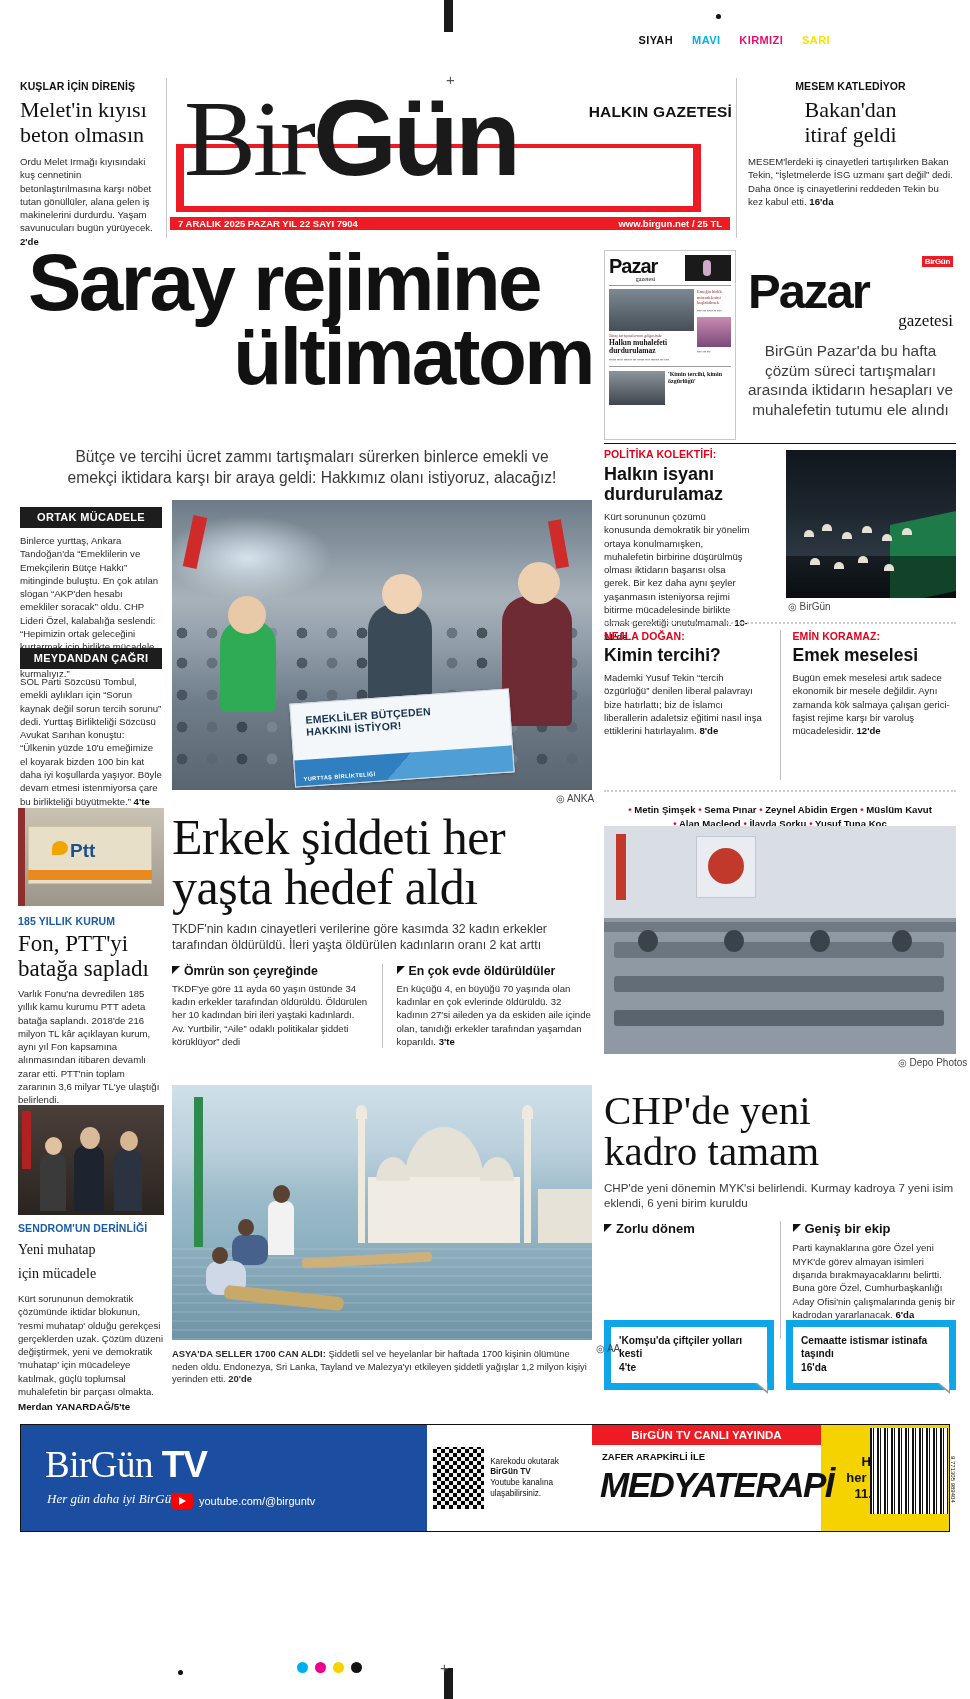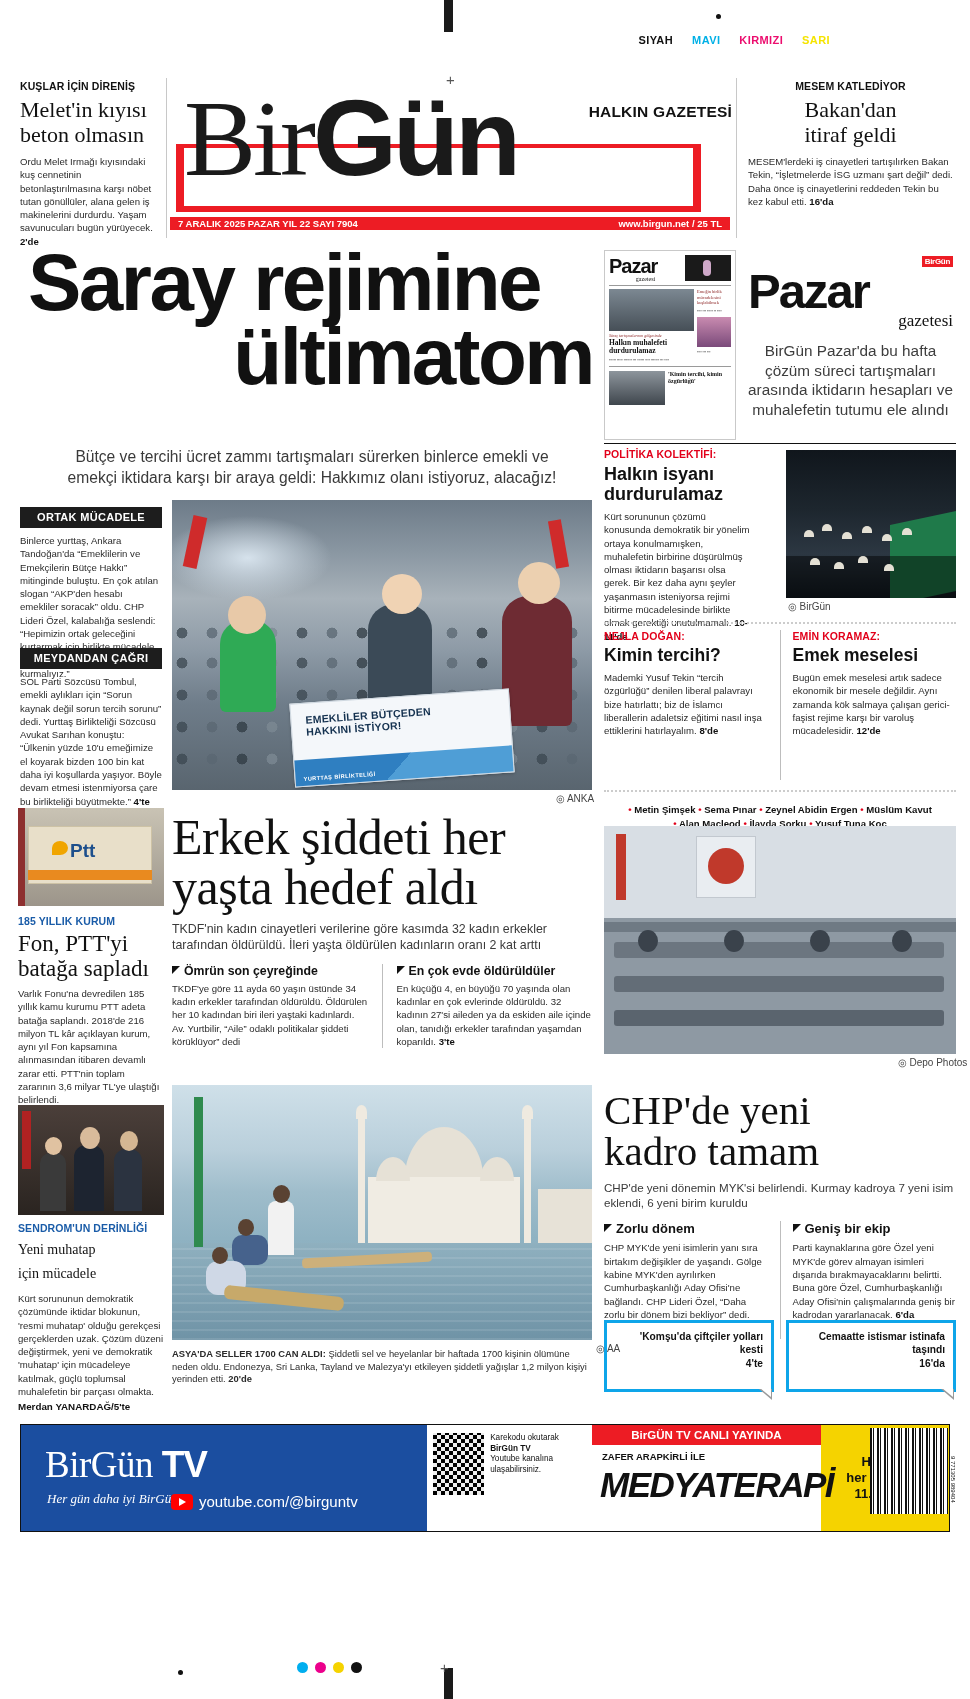--- a/index.html
+++ b/index.html
@@ -149,22 +149,22 @@
   
   .chp { position:absolute; left:604px; top:1090px; width:352px; }
   .chp h2 { font-family:"Liberation Serif",serif; font-size:41px; line-height:41px; font-weight:normal; }
   .chp .deck { font-size:11.6px; line-height:15.2px; color:#3a3a3a; margin-top:8px; }
   .chp-subs { display:flex; gap:12px; margin-top:11px; }
   .chp-sub { width:164px; }
   .chp-sub h5 { font-size:13px; font-weight:bold; margin-bottom:5px; }
 
   
   .bubbles { position:absolute; left:604px; top:1320px; width:352px; display:flex; gap:12px; }
-  .bubble { width:170px; border:3px solid #0ea5e9; padding:7px 8px 19px; position:relative;
-    font-size:10.2px; line-height:13.4px; font-weight:bold; color:#111;text-align:right; }
+  .bubble { width:170px; border:7px solid #0ea5e9; padding:7px 8px 9px; position:relative;
+    font-size:10.2px; line-height:13.4px; font-weight:bold; color:#111; }
   .bubble .pg { font-weight:bold; }
   .bubble:after { content:""; position:absolute; right:-1px; bottom:-11px;
     width:0;height:0; border-left:13px solid transparent; border-top:11px solid #9a9a9a; }
   .bubble:before { content:""; position:absolute; right:0px; bottom:-8px; z-index:2;
     width:0;height:0; border-left:11px solid transparent; border-top:9px solid #fff; }
 
   
   .flood { position:absolute; left:172px; top:1085px; width:420px; height:255px; }
   .flood-img { position:absolute; inset:0; background:
       linear-gradient(#cfe0e9 0%, #b9cfdb 26%, #9fbdcb 42%, #8fb2c2 60%, #7fa4b5 100%); }
@@ -181,23 +181,23 @@
   .promo-blue { width:406px; background:#1b4ea0; position:relative; }
   .promo-blue .bt { position:absolute; left:24px; top:18px; font-family:"Liberation Serif",serif;
     font-size:37px; color:#fff; letter-spacing:-.5px; }
   .promo-blue .bt .tv { font-family:"Liberation Sans",sans-serif; font-weight:bold; letter-spacing:-1px; }
   .promo-blue .bs { position:absolute; left:26px; top:66px; font-family:"Liberation Serif",serif;
     font-style:italic; font-size:13px; color:#fff; }
   .promo-blue .ytline { position:absolute; left:150px; top:68px; display:flex; align-items:center; gap:6px; }
   .yt-badge { width:22px; height:16px; border-radius:4px; background:#ff0000; position:relative; }
   .yt-badge:after { content:""; position:absolute; left:8px; top:4px; width:0; height:0;
     border-left:7px solid #fff; border-top:4px solid transparent; border-bottom:4px solid transparent; }
-  .promo-blue .ythandle { color:#fff; font-size:15px; }
-
-  .promo-qr { width:165px; background:#fff; display:flex; padding:8px 6px; gap:6px; }
+  .promo-blue .ythandle { color:#fff; font-size:11px; }
+
+  .promo-qr { width:165px; background:#fff; display:flex; align-items:center; padding:8px 6px; gap:6px; }
   .qr { width:62px; height:62px; background:
      repeating-linear-gradient(90deg,#111 0 4px,#fff 4px 8px),
      repeating-linear-gradient(0deg,#111 0 4px,#fff 4px 8px);
      background-blend-mode: difference; }
   .qr-txt { font-size:8.2px; line-height:10.6px; color:#111; }
   .qr-txt b { font-weight:bold; }
 
   .promo-red { flex:1; background:#fff; position:relative; }
   .promo-red .rbar { position:absolute; left:0; top:0; width:100%; height:20px; background:#ed1c24;
     color:#fff; font-size:11.5px; font-weight:bold; text-align:center; line-height:20px; }
@@ -509,21 +509,20 @@
   </div>
   <div class="credit" style="left:898px;top:1057px;">◎ <span>Depo Photos</span></div>
 
   <div class="chp">
     <h2>CHP'de yeni</h2>
     <h2>kadro tamam</h2>
     <div class="deck">CHP'de yeni dönemin MYK'si belirlendi. Kurmay kadroya 7 yeni isim eklendi, 6 yeni birim kuruldu</div>
     <div class="chp-subs">
       <div class="chp-sub">
         <h5><span class="tri"></span><span>Zorlu dönem</span></h5>
-        <div class="body-txt">CHP MYK'de yeni isimlerin yanı sıra birtakım değişikler de yaşandı. Gölge kabine MYK'den ayrılırken Cumhurbaşkanlığı Aday Ofisi'ne bağlandı. CHP Lideri Özel, “Daha zorlu bir dönem bizi bekliyor” dedi.</div>
       </div>
       <div class="vrule" style="height:118px;"></div>
       <div class="chp-sub">
         <h5><span class="tri"></span><span>Geniş bir ekip</span></h5>
         <div class="body-txt">
           <span>Parti kaynaklarına göre Özel yeni MYK'de görev almayan isimleri dışarıda bırakmayacaklarını belirtti. Buna göre Özel, Cumhurbaşkanlığı Aday Ofisi'nin çalışmalarında geniş bir kadrodan yararlanacak.</span>
           <b>6'da</b>
         </div>
       </div>
     </div>

